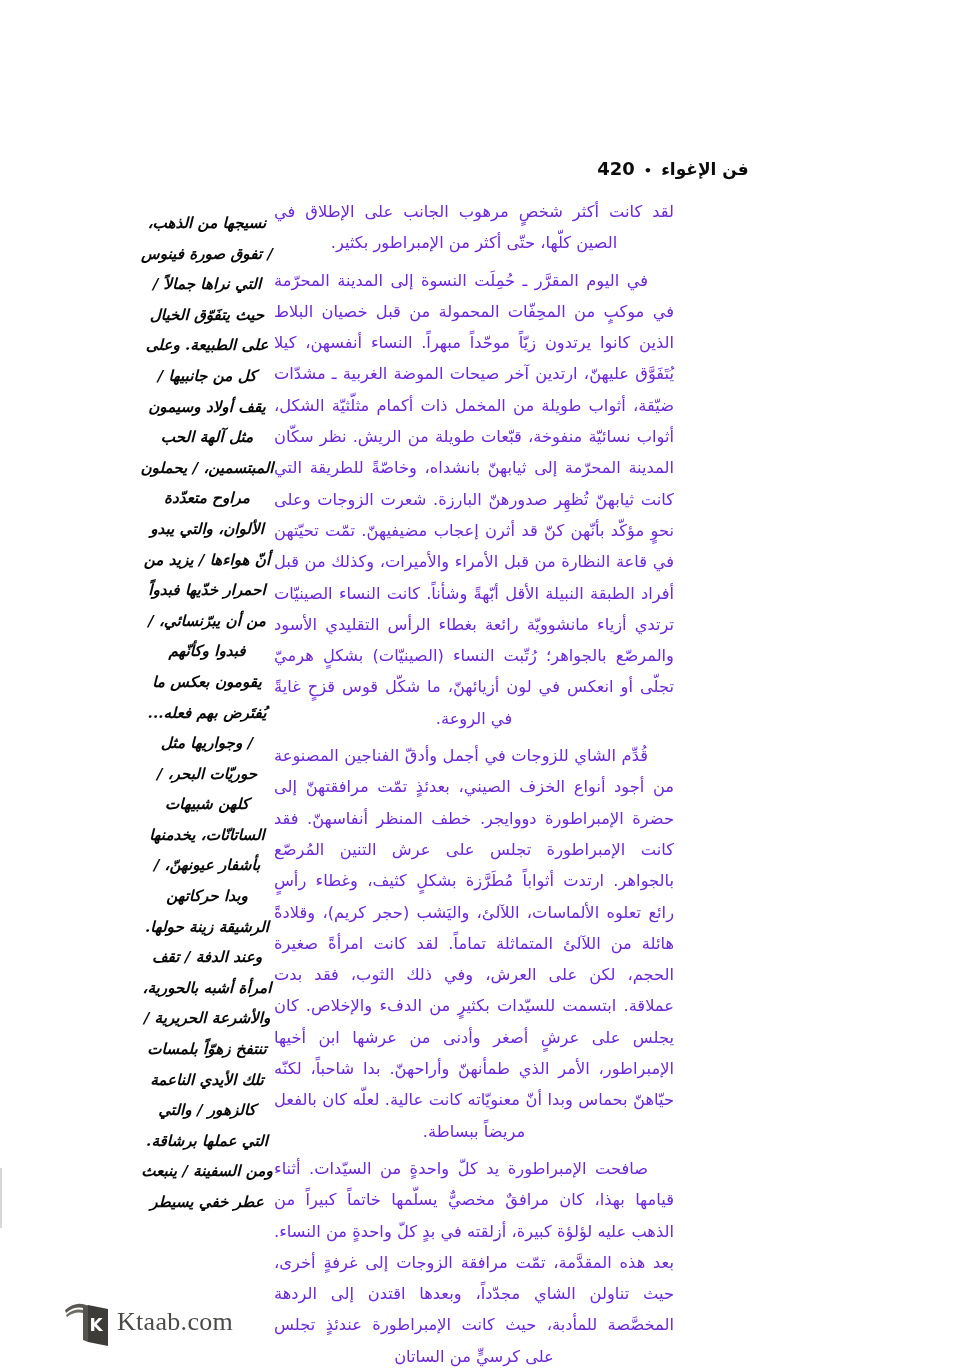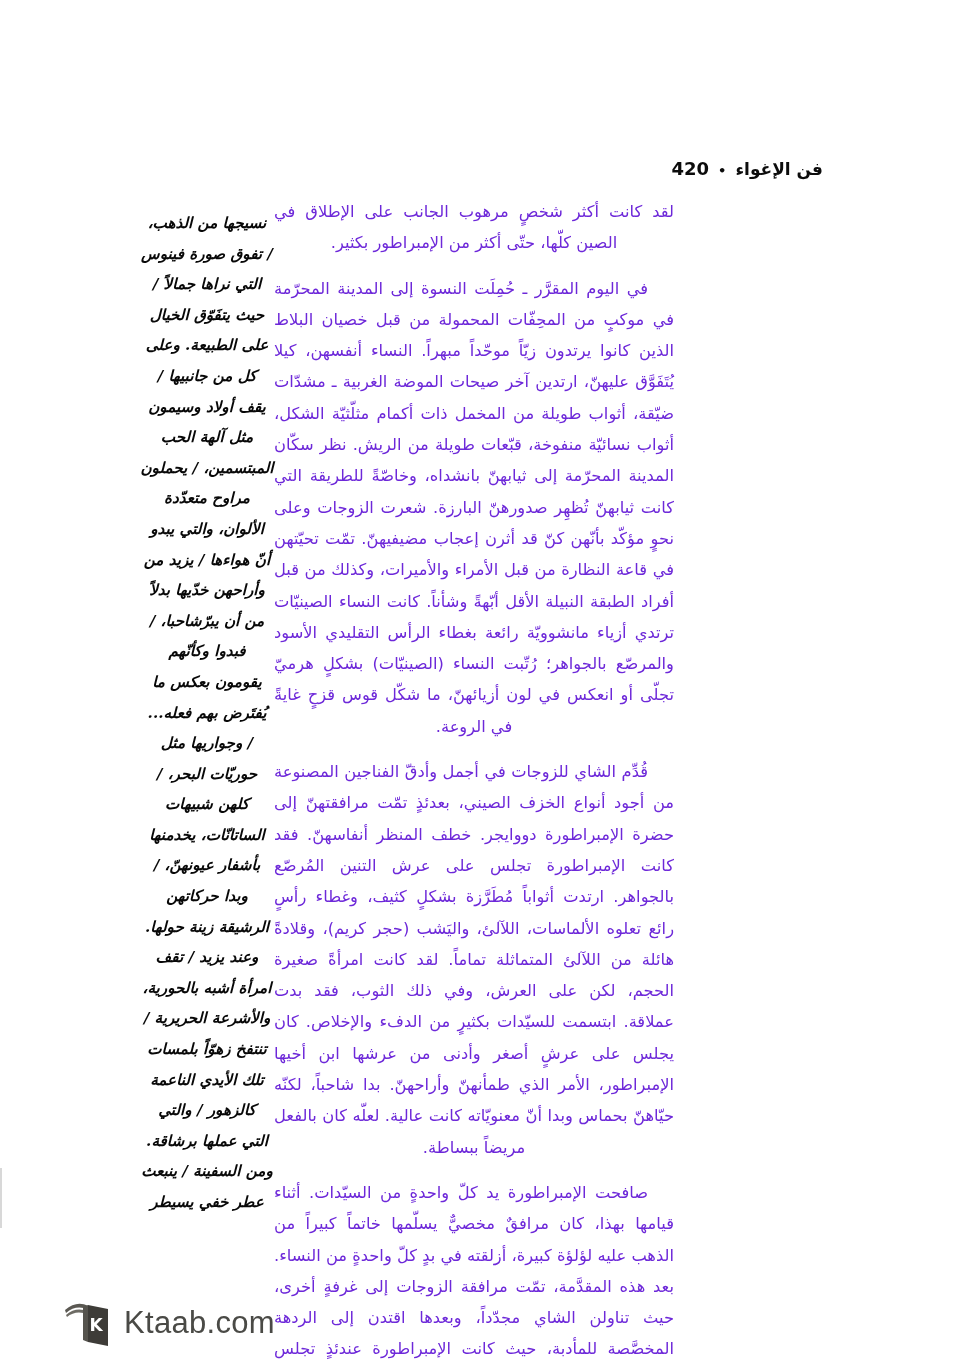--- a/index.html
+++ b/index.html
@@ -15,21 +15,21 @@
     overflow: hidden;
     font-family: "DejaVu Sans", "Liberation Sans", sans-serif;
   }
 
   
   .running-header {
     position: absolute;
     top: 158px;
     right: 132px;
     width: 300px;
-    text-align: right;
+    text-align: center;
     direction: rtl;
     font-family: "DejaVu Sans", "Liberation Sans", sans-serif;
     font-size: 17px;
     font-weight: 700;
     color: #0c0c0c;
     letter-spacing: 0px;
     white-space: nowrap;
     margin-left: 14px;
   }
   .running-header .hdr-inner {
@@ -64,21 +64,21 @@
   }
   .body-column p {
     margin: 0 0 0 0;
     text-align: justify;
     text-align-last: center;
   }
   .body-column p.indent {
     text-indent: 26px;
   }
   .body-column p + p {
-    margin-top: 14px;
+    margin-top: 6px;
   }
 
   
   .margin-column {
     position: absolute;
     top: 208px;
     right: 672px;
     width: 152px;
     direction: rtl;
     text-align: center;
@@ -103,23 +103,23 @@
     align-items: center;
     direction: ltr;
   }
   .wm-book {
     position: relative;
     width: 48px;
     height: 52px;
     flex: 0 0 auto;
   }
   .wm-text {
-    margin-left: 13px;
-    font-family: Liberation Sans, sans-serif;
-    font-size: 31px;
+    margin-left: 6px;
+    font-family: Liberation Serif, serif;
+    font-size: 26px;
     font-weight: 400;
     color: #4a4a46;
     letter-spacing: 0.3px;
     line-height: 1;
   }
   .wm-edge {
     position: absolute;
     left: 0;
     top: 1168px;
     width: 2px;
@@ -151,33 +151,33 @@
     <p>التي نراها جمالاً /</p>
     <p>حيث يتفَوّق الخيال</p>
     <p>على الطبيعة. وعلى</p>
     <p>كل من جانبيها /</p>
     <p>يقف أولاد وسيمون</p>
     <p>مثل آلهة الحب</p>
     <p>المبتسمين، / يحملون</p>
     <p>مراوح متعدّدة</p>
     <p>الألوان، والتي يبدو</p>
     <p>أنّ هواءها / يزيد من</p>
-    <p>وأراحهن خدّيها بدلاً</p>
-    <p>من أن يبرّشاحبا، /</p>
+    <p>احمرار خدّيها فبدواً</p>
+    <p>من أن يبرّنسائي، /</p>
     <p>فبدوا وكأنّهم</p>
     <p>يقومون بعكس ما</p>
     <p>يُفتَرض بهم فعله...</p>
     <p>/ وجواريها مثل</p>
     <p>حوريّات البحر، /</p>
     <p>كلهن شبيهات</p>
     <p>الساتانّات، يخدمنها</p>
     <p>بأشفار عيونهنّ، /</p>
     <p>وبدا حركاتهن</p>
     <p>الرشيقة زينة حولها.</p>
-    <p>وعند يزيد / تقف</p>
+    <p>وعند الدفة / تقف</p>
     <p>امرأة أشبه بالحورية،</p>
     <p>والأشرعة الحريرية /</p>
     <p>تنتفخ زهوّاً بلمسات</p>
     <p>تلك الأيدي الناعمة</p>
     <p>كالزهور / والتي</p>
     <p>التي عملها برشاقة.</p>
     <p>ومن السفينة / ينبعث</p>
     <p>عطر خفي يسيطر</p>
   </div>
 

